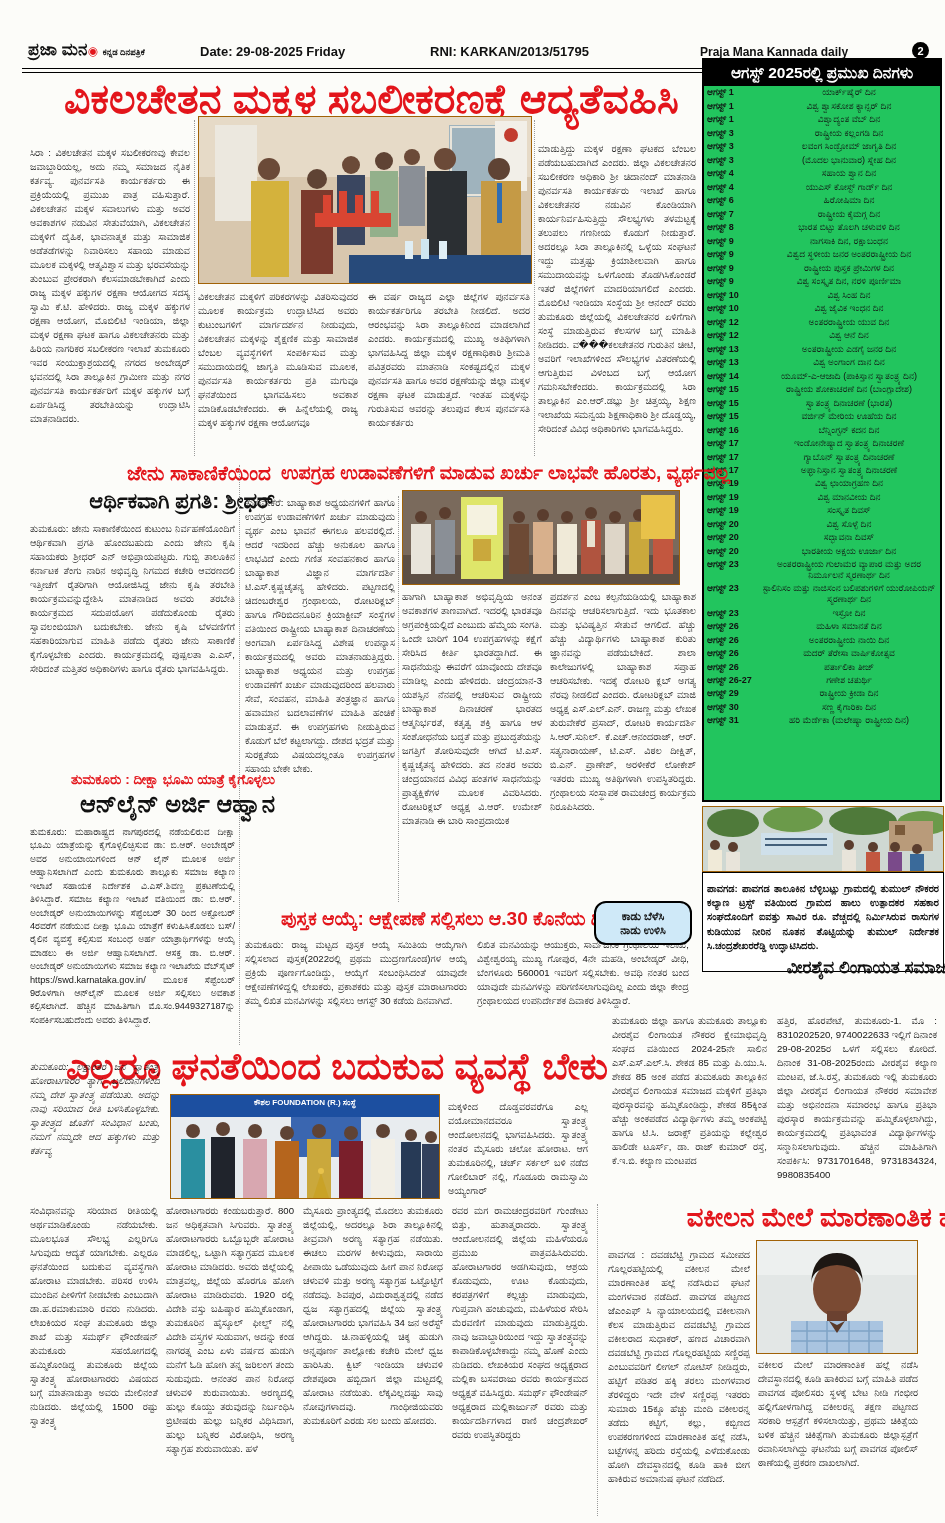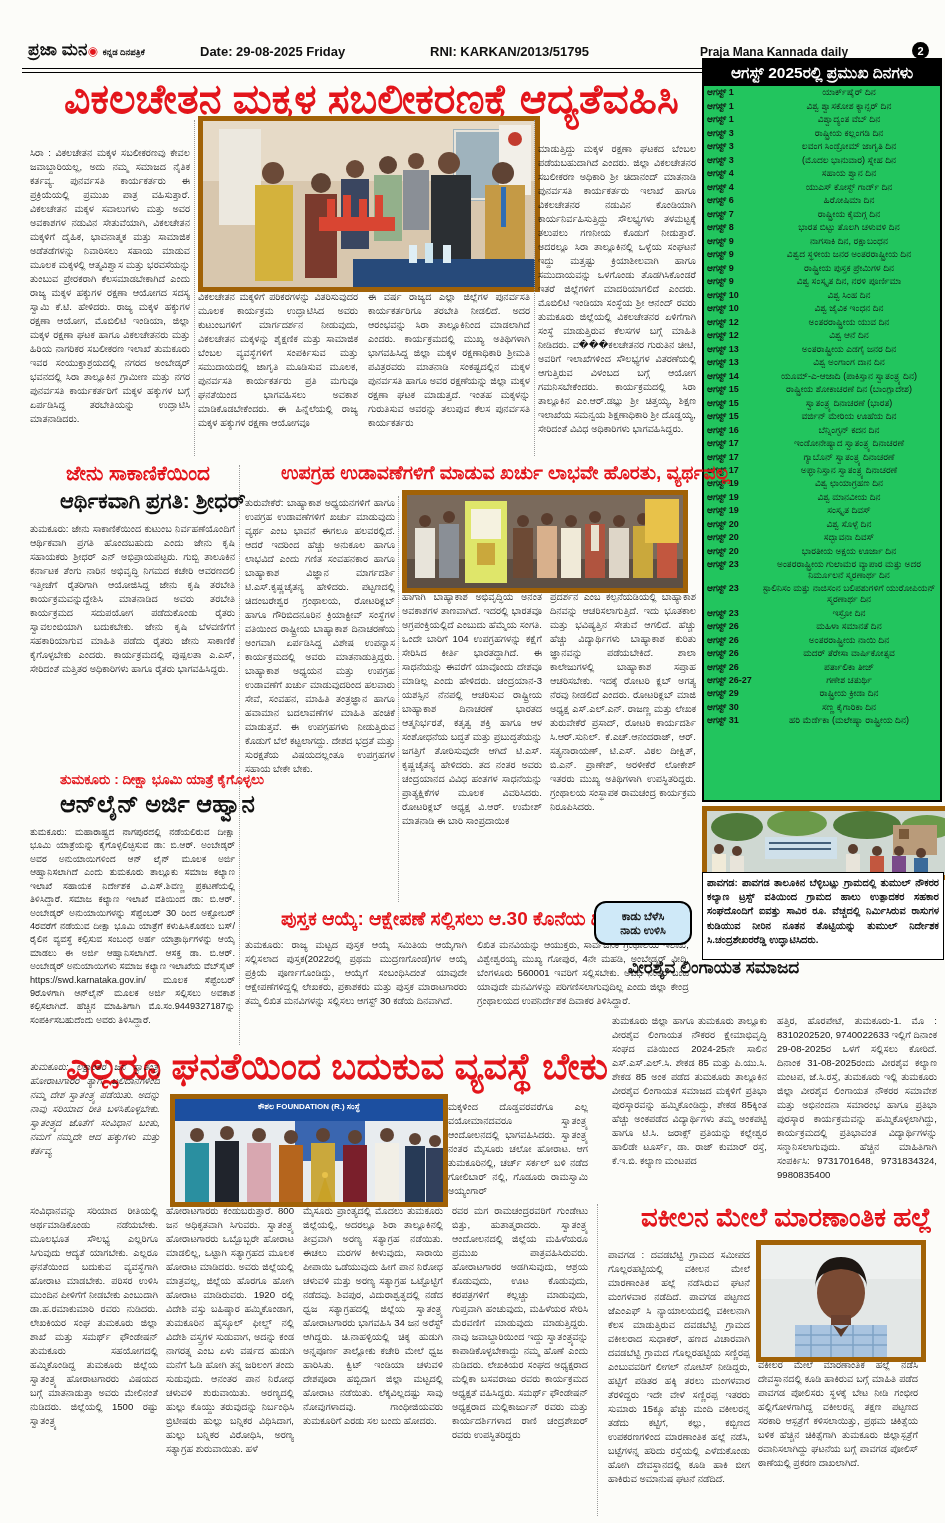--- a/index.html
+++ b/index.html
@@ -2,38 +2,38 @@
 <html><head>
 <meta charset="utf-8">
 <style>
   html,body{margin:0;padding:0;background:#777;}
   #page{position:relative;width:945px;height:1523px;background:#fcfcf9;margin:0 auto;
         font-family:"Liberation Sans","DejaVu Sans",sans-serif;color:#111;overflow:hidden;}
   .abs{position:absolute;}
   .bt{font-size:9.6px;line-height:1.46;text-align:justify;overflow:hidden;color:#141414;}
   .red{color:#e3151b;}
   .hl{font-weight:bold;white-space:nowrap;margin-left:36px;}
-  .ctr{text-align:left;}
+  .ctr{text-align:right;}
   .vrule{border-left:1px dotted #9a9a9a;width:0;}
-  .photo{background:#ccc;overflow:hidden;border:5px solid #a16207;}
+  .photo{background:#ccc;overflow:hidden;border:1px solid #a16207;}
   .photo svg{display:block;}
   
   #mast-rule{left:22px;top:68px;width:901px;height:3px;border-top:1.5px solid #000;border-bottom:1px solid #000;}
   .badge{width:17px;height:17px;border-radius:50%;background:#000;color:#fff;font-size:11px;font-weight:bold;
          display:flex;align-items:center;justify-content:center;}
   
   #calendar{left:702px;top:58px;width:240px;height:744px;border:2.5px solid #000;background:#22c55e;box-sizing:border-box;}
   #cal-title{background:#000;color:#fff;font-weight:bold;font-size:15.5px;text-align:center;padding:4px 2px;}
   .cal-row{display:flex;font-size:9px;line-height:1.18;padding:1.45px 3px;justify-content:space-between;}
   .cal-date{width:54px;font-weight:bold;flex:none;}
   .cal-event{flex:1;text-align:center;}
   
   #slogan{left:594px;top:901px;width:94px;height:40px;border:2px solid #000;border-radius:12px;background:#cfe9f8;
           display:flex;flex-direction:column;align-items:center;justify-content:center;font-weight:bold;font-size:11px;line-height:1.3;}
-  .capbox{border:1.5px solid #000;padding:3px 4px;font-weight:bold;font-size:9.8px;line-height:1.45;text-align:justify;background:#fff;}
+  .capbox{border:1.5px solid #000;padding:9px 4px;font-weight:bold;font-size:9.8px;line-height:1.45;text-align:justify;background:#fff;}
 </style>
 </head>
 <body>
 
 <div id="page">
 
   <div class="abs" style="left:0;top:38px;width:945px;height:32px;padding-left:44px;">
     <span class="abs" style="left:28px;top:2px;font-weight:bold;font-size:17px;">
       <span>ಪ್ರಜಾ ಮನ</span><span class="red" style="font-size:12px;">◉</span>
       <span style="font-size:8.5px;font-weight:bold;">ಕನ್ನಡ ದಿನಪತ್ರಿಕೆ</span>

